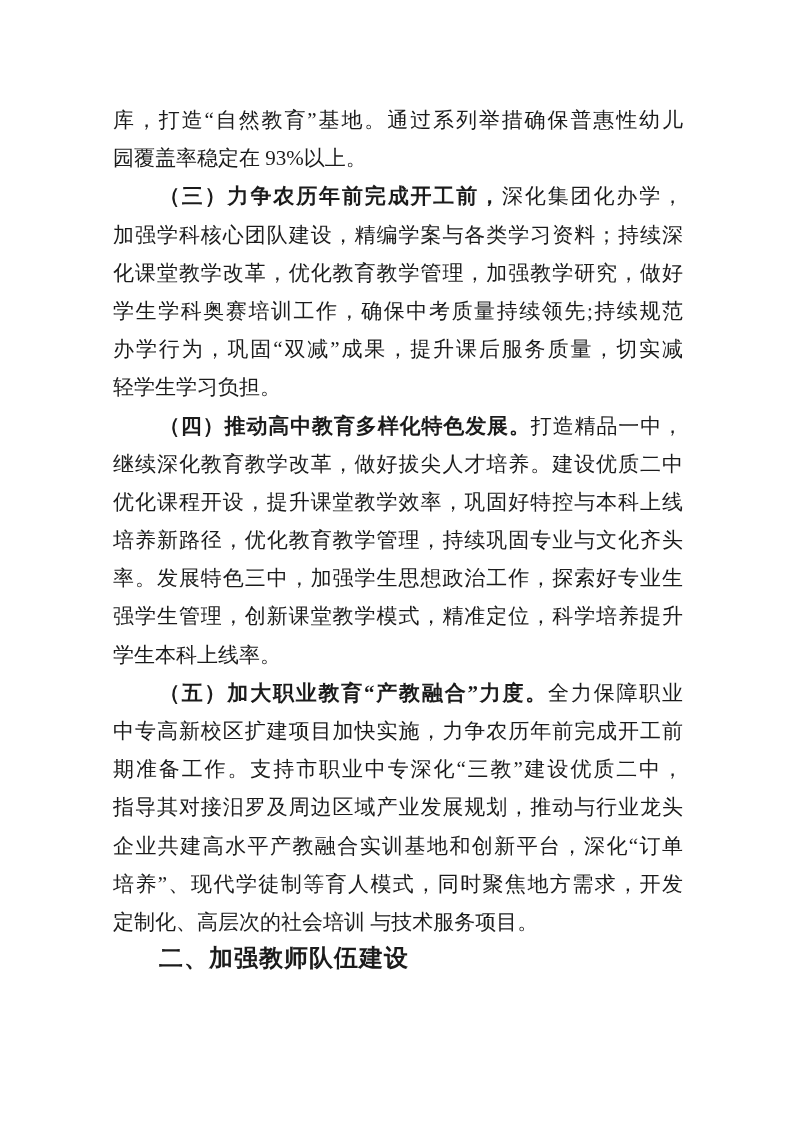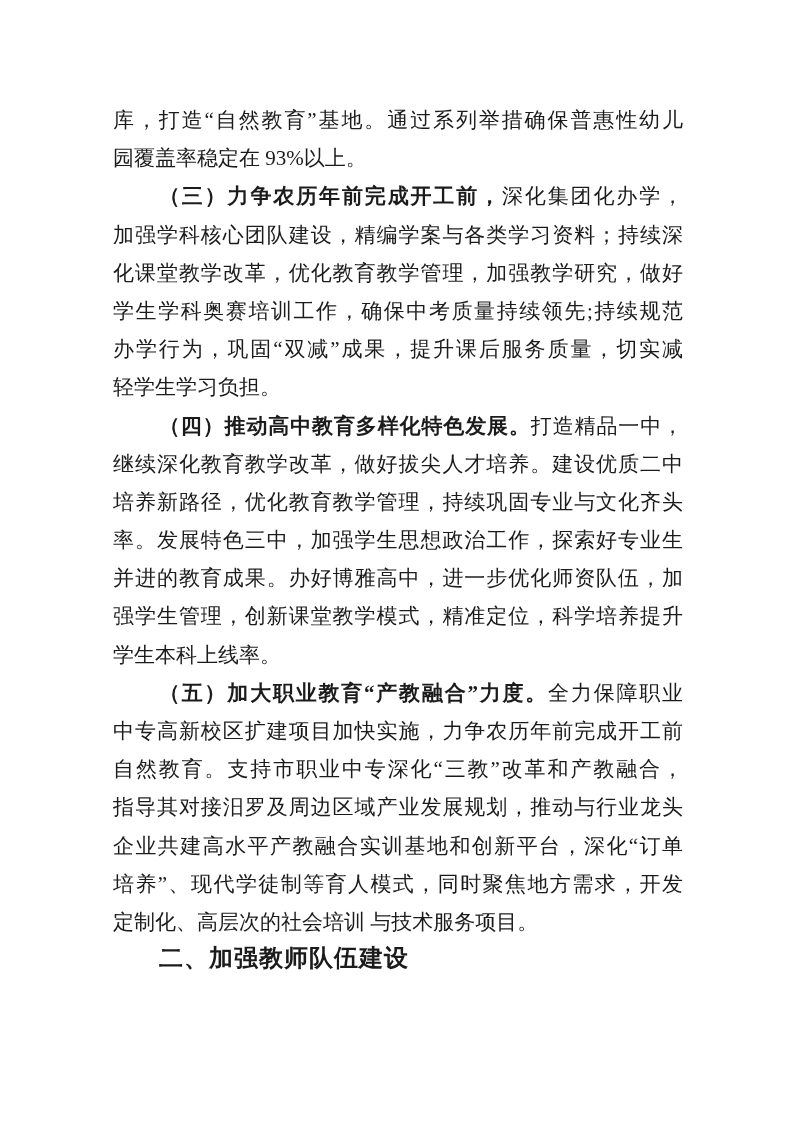--- a/index.html
+++ b/index.html
@@ -63,30 +63,30 @@
         <div class="line indent"><span class="run bold">（三）力争农历年前完成开工前，</span><span class="run">深化集团化办学，</span></div>
         <div class="line"><span class="run">加强学科核心团队建设，精编学案与各类学习资料；持续深</span></div>
         <div class="line"><span class="run">化课堂教学改革，优化教育教学管理，加强教学研究，做好</span></div>
         <div class="line"><span class="run">学生学科奥赛培训工作，确保中考质量持续领先;持续规范</span></div>
         <div class="line"><span class="run">办学行为，巩固“双减”成果，提升课后服务质量，切实减</span></div>
         <div class="line lastline"><span class="run">轻学生学习负担。</span></div>
       </div>
       <div class="para body">
         <div class="line indent"><span class="run bold">（四）推动高中教育多样化特色发展。</span><span class="run">打造精品一中，</span></div>
         <div class="line"><span class="run">继续深化教育教学改革，做好拔尖人才培养。建设优质二中</span></div>
+        <div class="line"><span class="run">优化课程开设，提升课堂教学效率，巩固好特控与本科上线</span></div>
         <div class="line"><span class="run">培养新路径，优化教育教学管理，持续巩固专业与文化齐头</span></div>
         <div class="line"><span class="run">率。发展特色三中，加强学生思想政治工作，探索好专业生</span></div>
-        <div class="line"><span class="run">并进的教育成果。办好博雅高中，进一步优化师资队伍，加</span></div>
         <div class="line"><span class="run">强学生管理，创新课堂教学模式，精准定位，科学培养提升</span></div>
         <div class="line lastline"><span class="run">学生本科上线率。</span></div>
       </div>
       <div class="para body">
         <div class="line indent"><span class="run bold">（五）加大职业教育“产教融合”力度。</span><span class="run">全力保障职业</span></div>
         <div class="line"><span class="run">中专高新校区扩建项目加快实施，力争农历年前完成开工前</span></div>
-        <div class="line"><span class="run">自然教育。支持市职业中专深化“三教”改革和产教融合，</span></div>
+        <div class="line"><span class="run">期准备工作。支持市职业中专深化“三教”建设优质二中，</span></div>
         <div class="line"><span class="run">指导其对接汨罗及周边区域产业发展规划，推动与行业龙头</span></div>
         <div class="line"><span class="run">企业共建高水平产教融合实训基地和创新平台，深化“订单</span></div>
         <div class="line"><span class="run">培养”、现代学徒制等育人模式，同时聚焦地方需求，开发</span></div>
         <div class="line lastline"><span class="run">定制化、高层次的社会培训 与技术服务项目。</span></div>
       </div>
       <div class="para heading">
         <div class="line lastline indent"><span class="run bold">二、加强教师队伍建设</span></div>
       </div>
     </div>
 </div>

